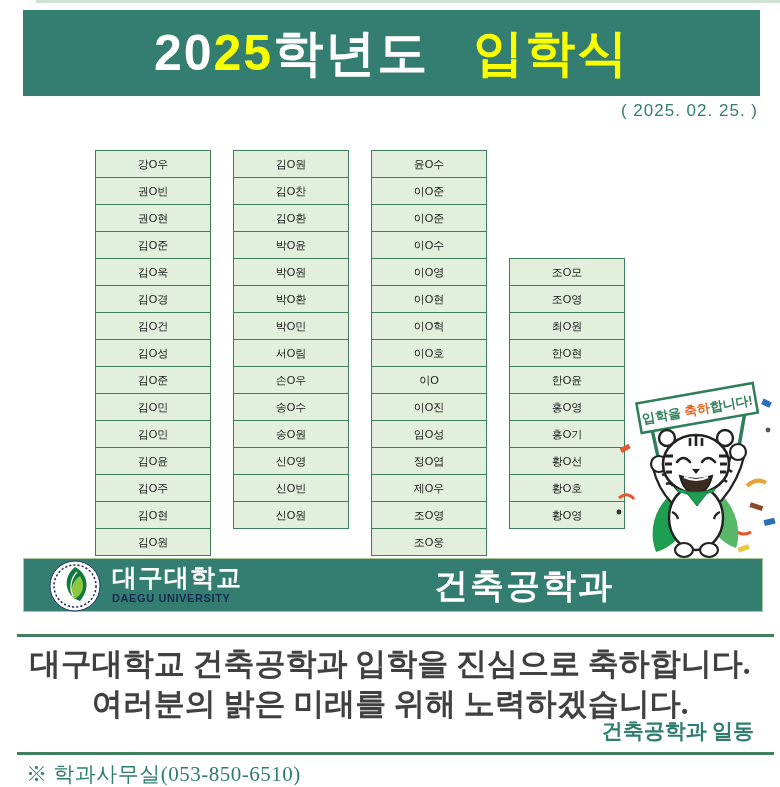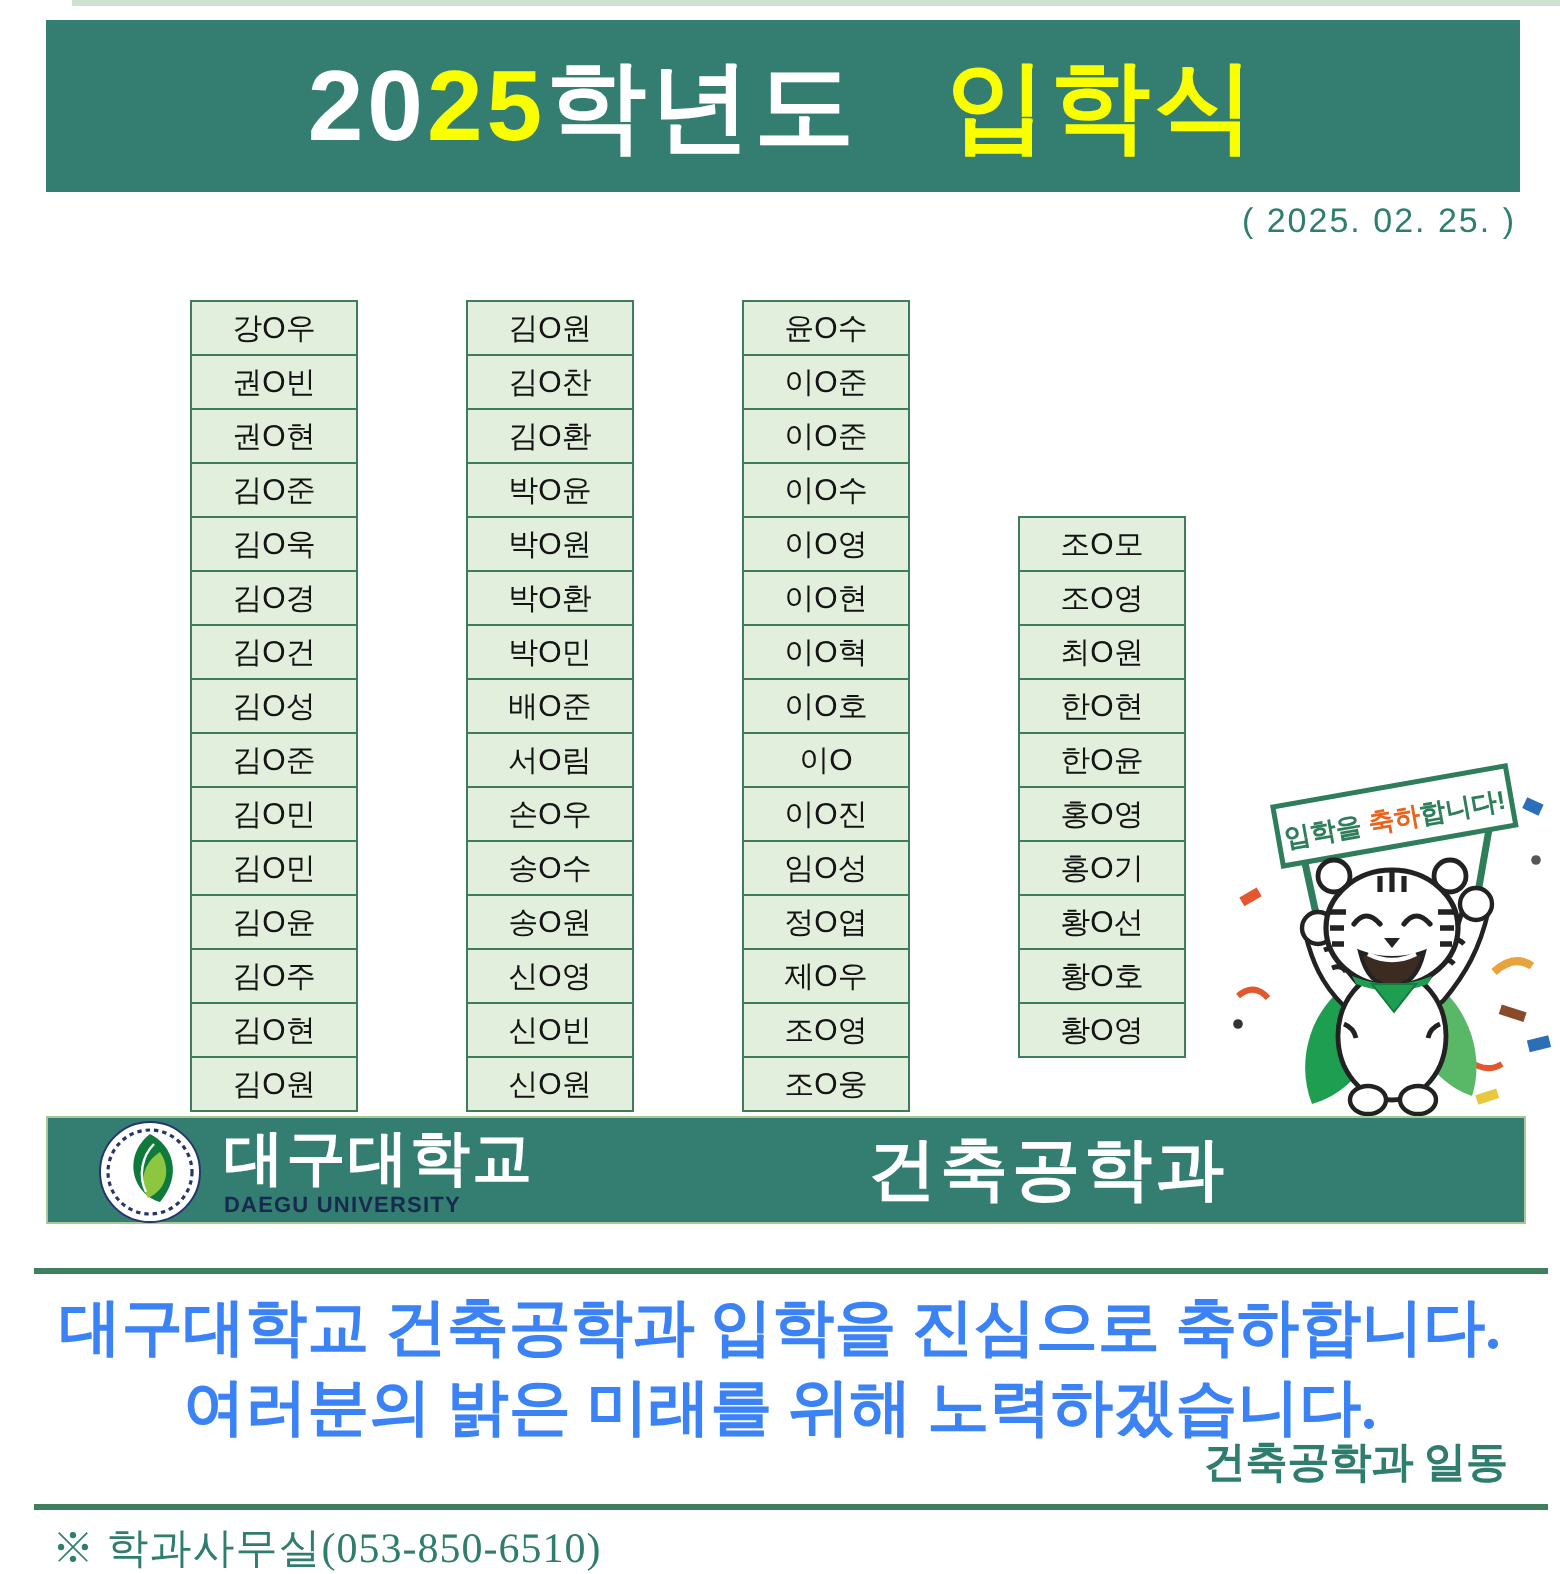--- a/index.html
+++ b/index.html
@@ -15,40 +15,40 @@
   .banner-text .yellow { color:#FAFF00; }
   .title-gap { display:inline-block; width:44px; }
 
   .date { position:absolute; top:101px; right:22px; font-size:17px; color:#2E7D6E; letter-spacing:1px; }
 
   .roster-col { position:absolute; top:150px; width:108px; }
   .col-0 { left:95px; }
   .col-1 { left:233px; }
   .col-2 { left:371px; }
   .col-3 { left:509px; top:258px; }
-  .cell { width:84px; height:28px; margin-top:-1px; background:#E2EFDC; border:1px solid #3E7C5B;
-          display:flex; align-items:center; justify-content:center; font-size:15px; color:#141414; }
+  .cell { width:116px; height:28px; margin-top:-1px; background:#E2EFDC; border:1px solid #3E7C5B;
+          display:flex; align-items:center; justify-content:center; font-size:11px; color:#141414; }
   .cell:first-child { margin-top:0; }
 
   .mascot { position:absolute; left:614px; top:380px; width:166px; height:182px; }
 
   .bar { position:absolute; left:23px; top:558px; width:740px; height:54px;
          background:#337E70; border:1px solid #A9C89A; }
   .logo { position:absolute; left:25px; top:1px; width:52px; height:52px; }
   .univ { position:absolute; left:88px; top:6px; line-height:1; }
-  .univ-kr { font-size:30px; font-weight:bold; color:#ffffff; letter-spacing:1px; }
+  .univ-kr { font-size:25px; font-weight:bold; color:#ffffff; letter-spacing:1px; }
   .univ-en { font-size:11px; font-weight:bold; color:#17294E; letter-spacing:0.6px; margin-top:3px; }
   .dept { position:absolute; left:350px; top:0; width:240px; height:52px; line-height:52px;
           text-align:right; font-size:34px; font-weight:bold; color:#ffffff; letter-spacing:2px; }
 
   .rule { position:absolute; left:17px; width:757px; height:3px; background:#3F7F5E; }
   .rule-1 { top:634px; }
   .rule-2 { top:752px; }
 
-  .msg { position:absolute; left:0; width:780px; text-align:center; color:#3b82f6;
+  .msg { position:absolute; left:0; width:780px; text-align:center; color:#404040;
          font-family:"Liberation Serif", serif; font-weight:bold; white-space:nowrap; }
   .msg-1 { top:643px; font-size:31px; }
   .msg-2 { top:683px; font-size:31px; }
   .sig { position:absolute; top:717px; right:26px; font-size:21px; color:#2E7D6E;
          font-family:"Liberation Serif", serif; font-weight:bold; }
   .contact { position:absolute; top:760px; left:26px; font-size:21px; color:#2E7D6E;
              font-family:"Liberation Serif", serif; font-weight:normal; letter-spacing:0.5px; }
 </style>
 </head>
 <body>
@@ -81,21 +81,20 @@
       <div class="cell">김O원</div>
     </div>
   <div class="roster-col col-1">
       <div class="cell">김O원</div>
       <div class="cell">김O찬</div>
       <div class="cell">김O환</div>
       <div class="cell">박O윤</div>
       <div class="cell">박O원</div>
       <div class="cell">박O환</div>
       <div class="cell">박O민</div>
-      <div class="cell">배O준</div>
       <div class="cell">서O림</div>
       <div class="cell">손O우</div>
       <div class="cell">송O수</div>
       <div class="cell">송O원</div>
       <div class="cell">신O영</div>
       <div class="cell">신O빈</div>
       <div class="cell">신O원</div>
     </div>
   <div class="roster-col col-2">
       <div class="cell">윤O수</div>

